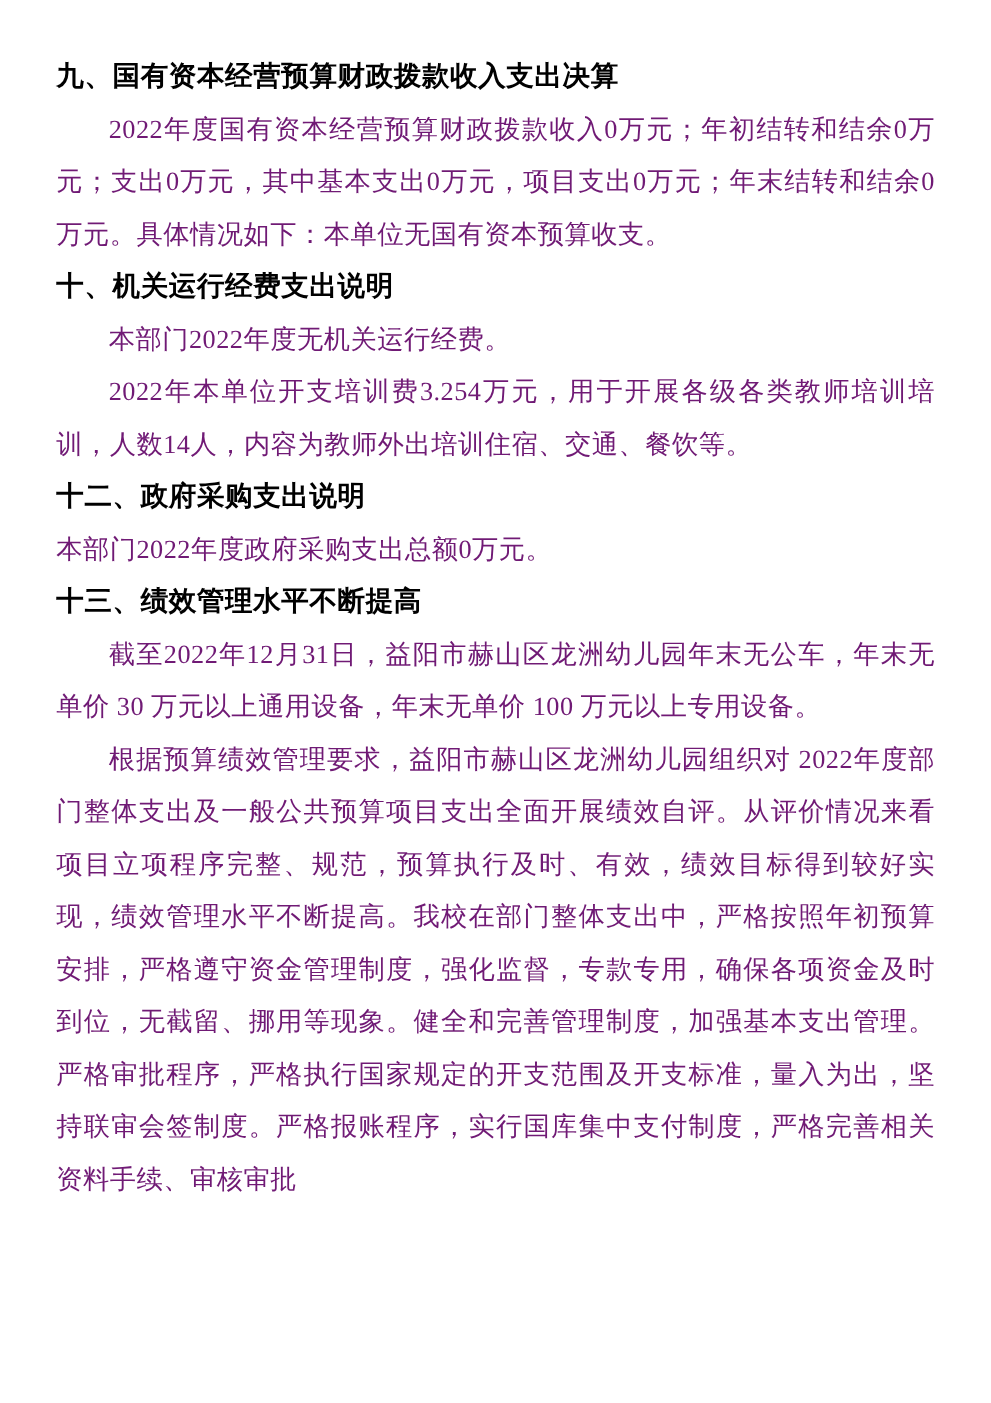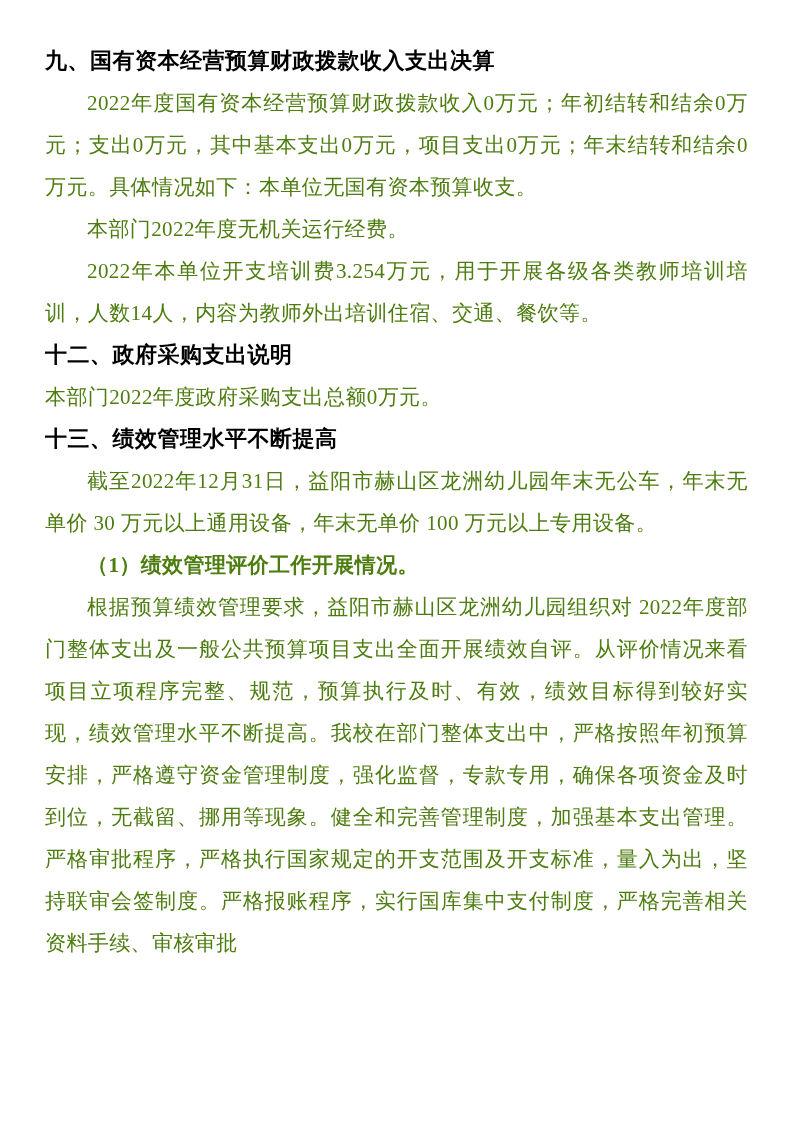--- a/index.html
+++ b/index.html
@@ -26,21 +26,21 @@
     letter-spacing: 0.5px;
     color: #000000;
     text-align: left;
   }
   .para {
     margin: 0;
     font-family: "Liberation Serif", serif;
     font-size: 21px;
     line-height: 42px;
     letter-spacing: 0.4px;
-    color: #4d7c0f;
+    color: #701a75;
     text-align: justify;
     text-justify: inter-character;
     overflow-wrap: break-word;
   }
   .indent {
     text-indent: 2em;
   }
   .subheading {
     font-weight: bold;
     text-indent: 2em;
@@ -48,26 +48,26 @@
   }
 </style>
 </head>
 <body>
 
 <div class="page">
 
   <h2 class="heading">九、国有资本经营预算财政拨款收入支出决算</h2>
   <p class="para indent">2022年度国有资本经营预算财政拨款收入0万元；年初结转和结余0万元；支出0万元，其中基本支出0万元，项目支出0万元；年末结转和结余0万元。具体情况如下：本单位无国有资本预算收支。</p>
 
+  <h2 class="heading">十、机关运行经费支出说明</h2>
   <p class="para indent">本部门2022年度无机关运行经费。</p>
 
   <p class="para indent">2022年本单位开支培训费3.254万元，用于开展各级各类教师培训培训，人数14人，内容为教师外出培训住宿、交通、餐饮等。</p>
 
   <h2 class="heading">十二、政府采购支出说明</h2>
   <p class="para">本部门2022年度政府采购支出总额0万元。</p>
 
   <h2 class="heading">十三、绩效管理水平不断提高</h2>
   <p class="para indent">截至2022年12月31日，益阳市赫山区龙洲幼儿园年末无公车，年末无单价 30 万元以上通用设备，年末无单价 100 万元以上专用设备。</p>
 
-  <p class="para subheading">（1）绩效管理评价工作开展情况。</p>
   <p class="para indent">根据预算绩效管理要求，益阳市赫山区龙洲幼儿园组织对 2022年度部门整体支出及一般公共预算项目支出全面开展绩效自评。从评价情况来看项目立项程序完整、规范，预算执行及时、有效，绩效目标得到较好实现，绩效管理水平不断提高。我校在部门整体支出中，严格按照年初预算安排，严格遵守资金管理制度，强化监督，专款专用，确保各项资金及时到位，无截留、挪用等现象。健全和完善管理制度，加强基本支出管理。严格审批程序，严格执行国家规定的开支范围及开支标准，量入为出，坚持联审会签制度。严格报账程序，实行国库集中支付制度，严格完善相关资料手续、审核审批</p>
 
 </div>
 
 </body></html>

